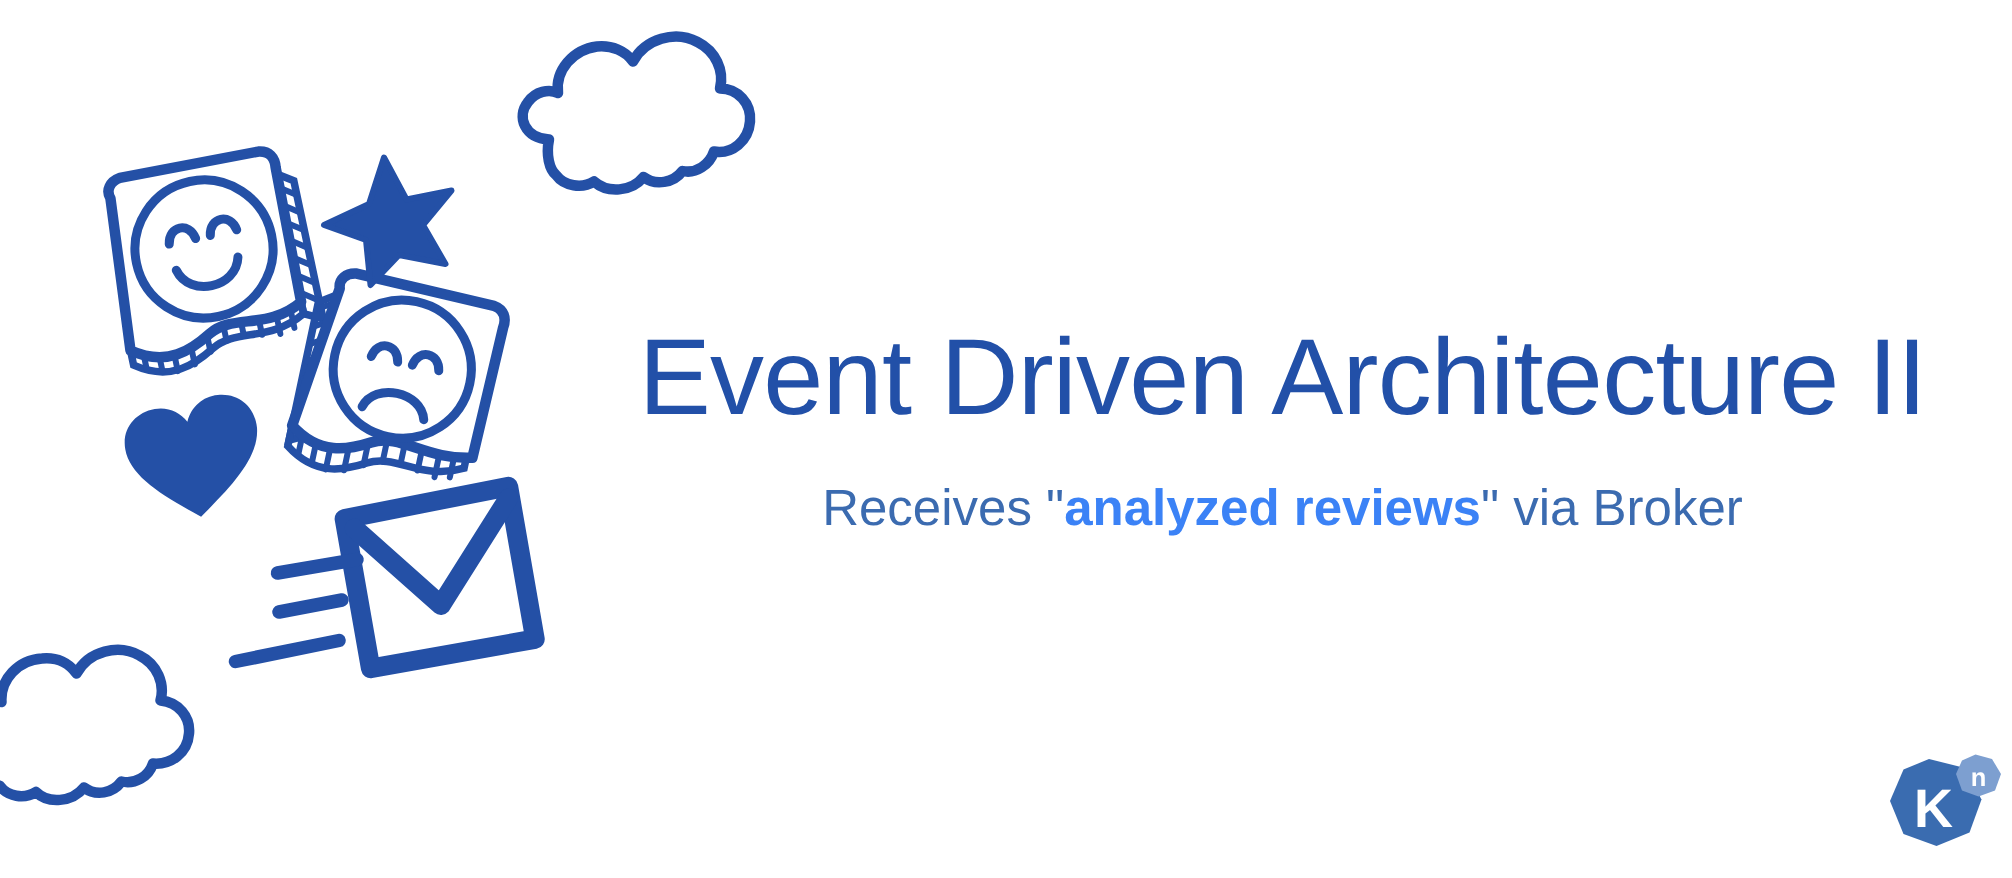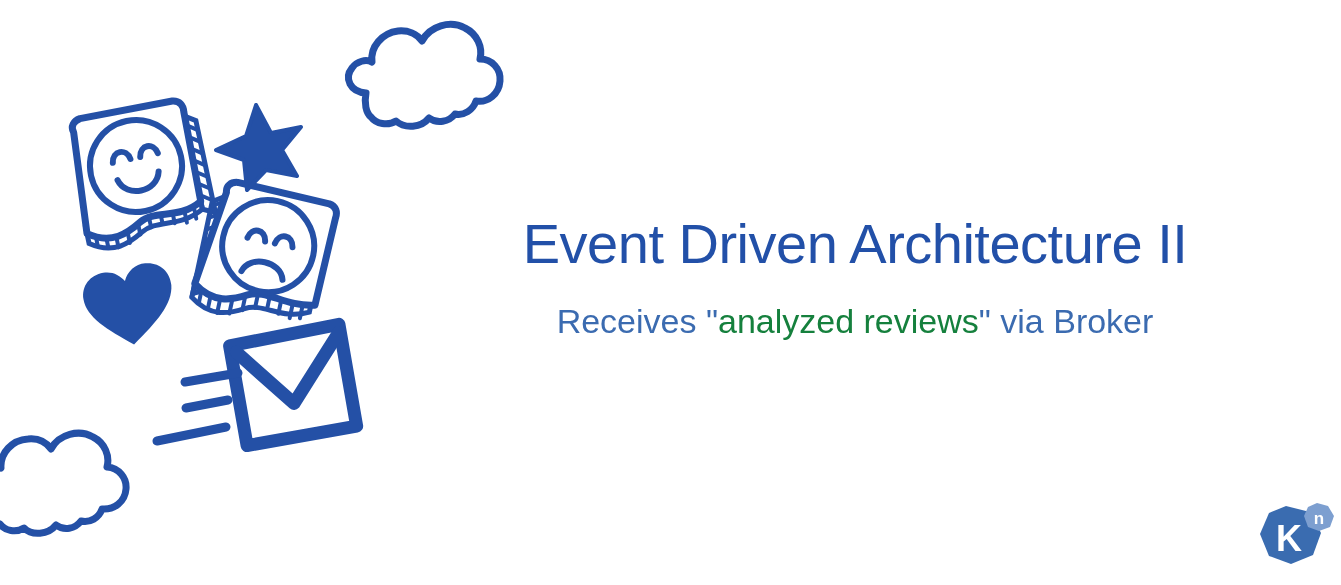--- a/index.html
+++ b/index.html
@@ -30,38 +30,38 @@
 
   
   .text-block {
     position: absolute;
     left: 380px;
     top: 214px;
     width: 950px;
     text-align: center;
   }
   .slide-title {
-    font-size: 56px;
+    font-size: 72px;
     font-weight: 400;
     letter-spacing: -0.5px;
     line-height: 1.08;
     color: #2250A8;
     white-space: nowrap;
     margin: 0;
   }
   .subtitle {
     margin-top: 22px;
     font-size: 34px;
     font-weight: 400;
     line-height: 1.5;
     color: #3B6BB0;
   }
   .subtitle b {
-    font-weight: 400;
-    color: #15803d;
+    font-weight: 700;
+    color: #3b82f6;
   }
   .sub-line {
     display: block;
     white-space: nowrap;
   }
 
   
   .logo {
     position: absolute;
     left: 1249px;

